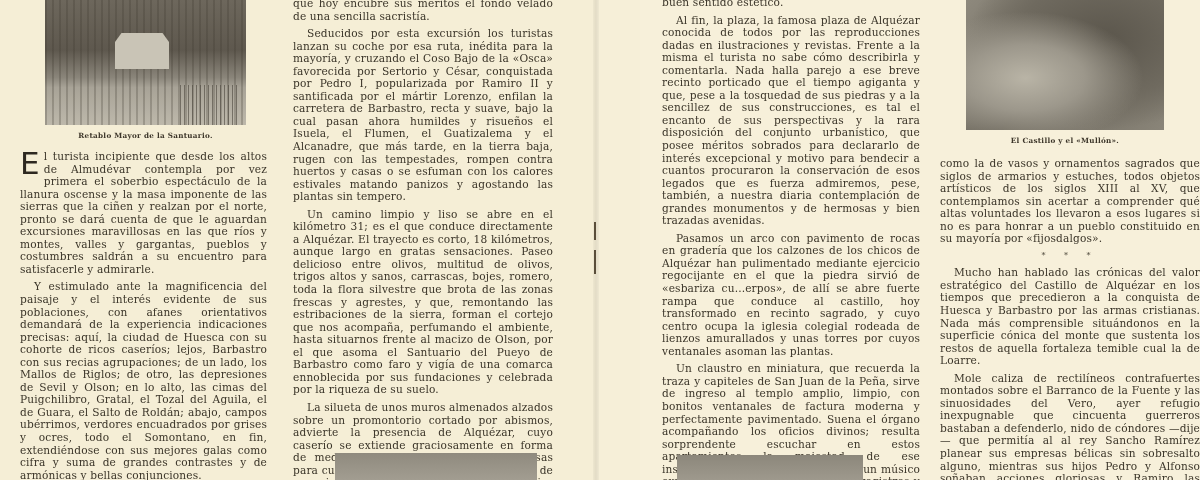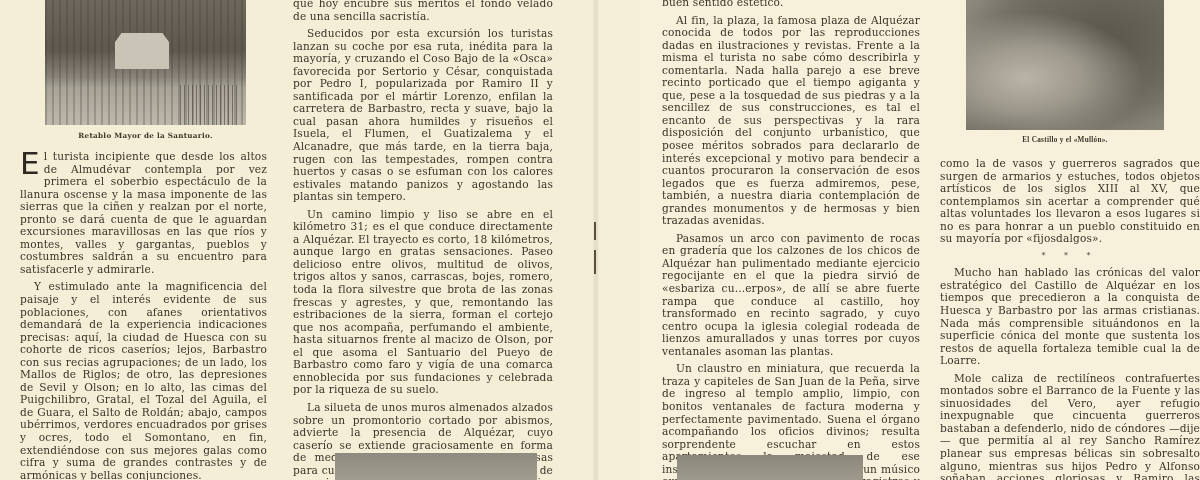--- a/index.html
+++ b/index.html
@@ -87,22 +87,22 @@
     <p class="noindent">buen sentido estético.</p>
     <p>Al fin, la plaza, la famosa plaza de Alquézar conocida de todos por las reproducciones dadas en ilustraciones y revistas. Frente a la misma el turista no sabe cómo describirla y comentarla. Nada halla parejo a ese breve recinto porticado que el tiempo agiganta y que, pese a la tosquedad de sus piedras y a la sencillez de sus construcciones, es tal el encanto de sus perspectivas y la rara disposición del conjunto urbanístico, que posee méritos sobrados para declararlo de interés excepcional y motivo para bendecir a cuantos procuraron la conservación de esos legados que es fuerza admiremos, pese, también, a nuestra diaria contemplación de grandes monumentos y de hermosas y bien trazadas avenidas.</p>
     <p>Pasamos un arco con pavimento de rocas en gradería que los calzones de los chicos de Alquézar han pulimentado mediante ejercicio regocijante en el que la piedra sirvió de «esbariza cu...erpos», de allí se abre fuerte rampa que conduce al castillo, hoy transformado en recinto sagrado, y cuyo centro ocupa la iglesia colegial rodeada de lienzos amurallados y unas torres por cuyos ventanales asoman las plantas.</p>
     <p>Un claustro en miniatura, que recuerda la traza y capiteles de San Juan de la Peña, sirve de ingreso al templo amplio, limpio, con bonitos ventanales de factura moderna y perfectamente pavimentado. Suena el órgano acompañando los oficios divinos; resulta sorprendente escuchar en estos apartamientos la majestad de ese instrumento, y, más aún, cuando es un músico experto el que maneja sus teclas y registros y lleva a sus trompeterías, ora los regios acordes del himno nacional, ora los suaves acentos de las voces angélicas emulando los trinos y arpegios de las niñas cantoras.</p>
 
   </div>
 
   <div class="photo ph-bottom-right" style="left:37px;"></div>
 
   <div class="photo ph-castillo" style="left:326px;"></div>
-  <div class="caption" style="left:326px; top:136px; width:198px;font-family:Liberation Serif, serif;">El Castillo y el «Mullón».</div>
+  <div class="caption" style="left:326px; top:136px; width:198px;">El Castillo y el «Mullón».</div>
 
   <div class="col" style="left:300px; top:157px; width:260px;">
-    <p class="noindent">como la de vasos y guerreros sagrados que surgen de armarios y estuches, todos objetos artísticos de los siglos XIII al XV, que contemplamos sin acertar a comprender qué altas voluntades los llevaron a esos lugares si no es para honrar a un pueblo constituido en su mayoría por «fijosdalgos».</p>
+    <p class="noindent">como la de vasos y ornamentos sagrados que siglos de armarios y estuches, todos objetos artísticos de los siglos XIII al XV, que contemplamos sin acertar a comprender qué altas voluntades los llevaron a esos lugares si no es para honrar a un pueblo constituido en su mayoría por «fijosdalgos».</p>
     <div class="sep">* * *</div>
     <p>Mucho han hablado las crónicas del valor estratégico del Castillo de Alquézar en los tiempos que precedieron a la conquista de Huesca y Barbastro por las armas cristianas. Nada más comprensible situándonos en la superficie cónica del monte que sustenta los restos de aquella fortaleza temible cual la de Loarre.</p>
     <p>Mole caliza de rectilíneos contrafuertes montados sobre el Barranco de la Fuente y las sinuosidades del Vero, ayer refugio inexpugnable que cincuenta guerreros bastaban a defenderlo, nido de cóndores —dije— que permitía al al rey Sancho Ramírez planear sus empresas bélicas sin sobresalto alguno, mientras sus hijos Pedro y Alfonso soñaban acciones gloriosas y Ramiro las apetencias del claustro, hoy, pedregosa atalaya que sobrecoge el ánimo del visitante que pretende asomarse a los abismos circundantes, pero visión deleitosa de una vega exuberante que fecunda el río en su marcha camino de Barbastro, forjando cielos y tierra, colores y espacio, líneas y contornos, un panorama tan sobrio, recio y atrayente cual las campañas que inmortalizaron aquellas egregias figuras de nuestra Historia.</p>
 
   </div>
 </div>
 
 </body></html>

